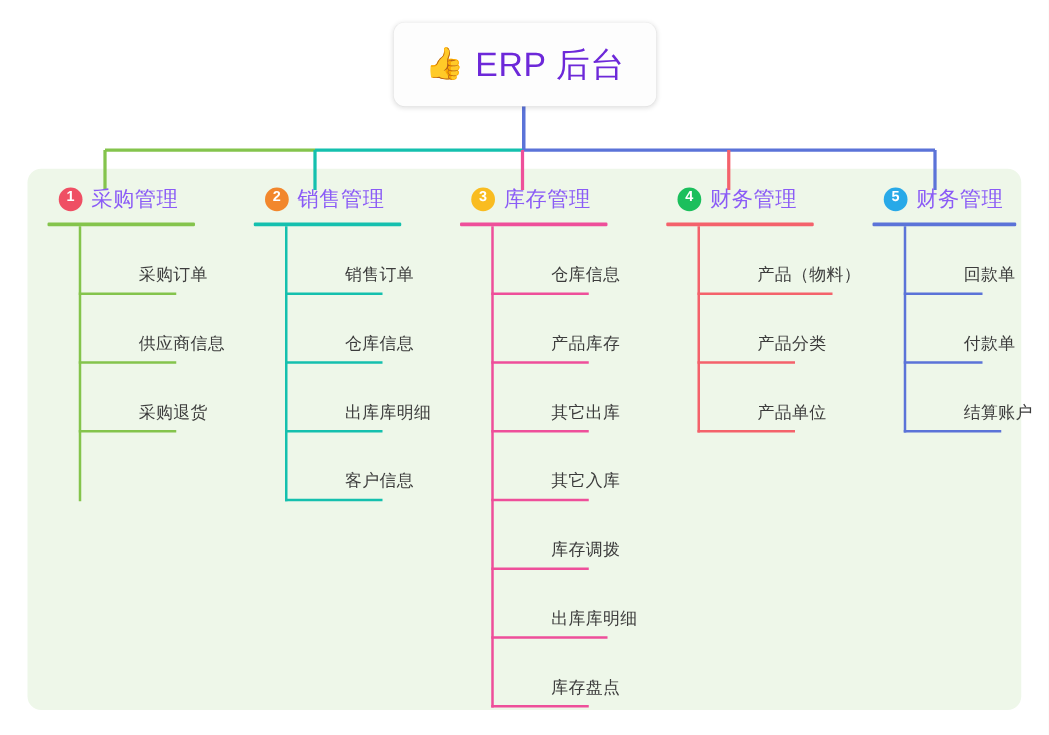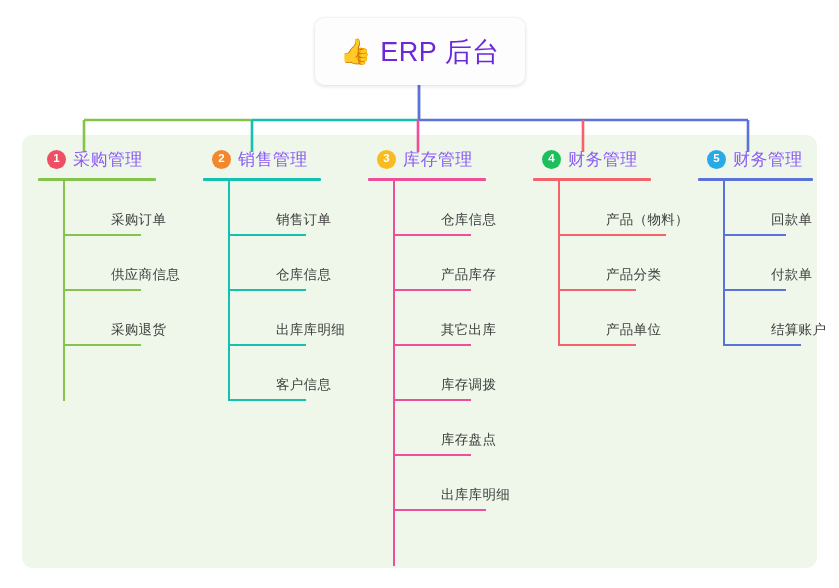--- a/index.html
+++ b/index.html
@@ -182,30 +182,34 @@
           </div>
           <div class="item">
             <span class="item-label">产品库存</span>
             <div class="item-rule" style="background: rgb(238, 79, 154); width: 78px;"></div>
           </div>
           <div class="item">
             <span class="item-label">其它出库</span>
             <div class="item-rule" style="background: rgb(238, 79, 154); width: 78px;"></div>
           </div>
           <div class="item">
+            <span class="item-label">其它入库</span>
+            <div class="item-rule" style="background: rgb(238, 79, 154); width: 78px;"></div>
+          </div>
+          <div class="item">
             <span class="item-label">库存调拨</span>
-            <div class="item-rule" style="background: rgb(238, 79, 154); width: 78px;"></div>
-          </div>
-          <div class="item">
-            <span class="item-label">库存盘点</span>
             <div class="item-rule" style="background: rgb(238, 79, 154); width: 78px;"></div>
           </div>
           <div class="item">
             <span class="item-label">出库库明细</span>
             <div class="item-rule" style="background: rgb(238, 79, 154); width: 93px;"></div>
+          </div>
+          <div class="item">
+            <span class="item-label">库存盘点</span>
+            <div class="item-rule" style="background: rgb(238, 79, 154); width: 78px;"></div>
           </div>
         </div>
       </div>
       <div class="column" style="left: 533px; width: 160px;">
         <div class="col-head">
           <span class="badge" style="background: rgb(27, 191, 92);">4</span>
           <span class="col-title">财务管理</span>
         </div>
         <div class="col-rule" style="background: rgb(244, 98, 107); width: 118px; margin-left: 0px;"></div>
         <div class="items" style="height: 165px;">

